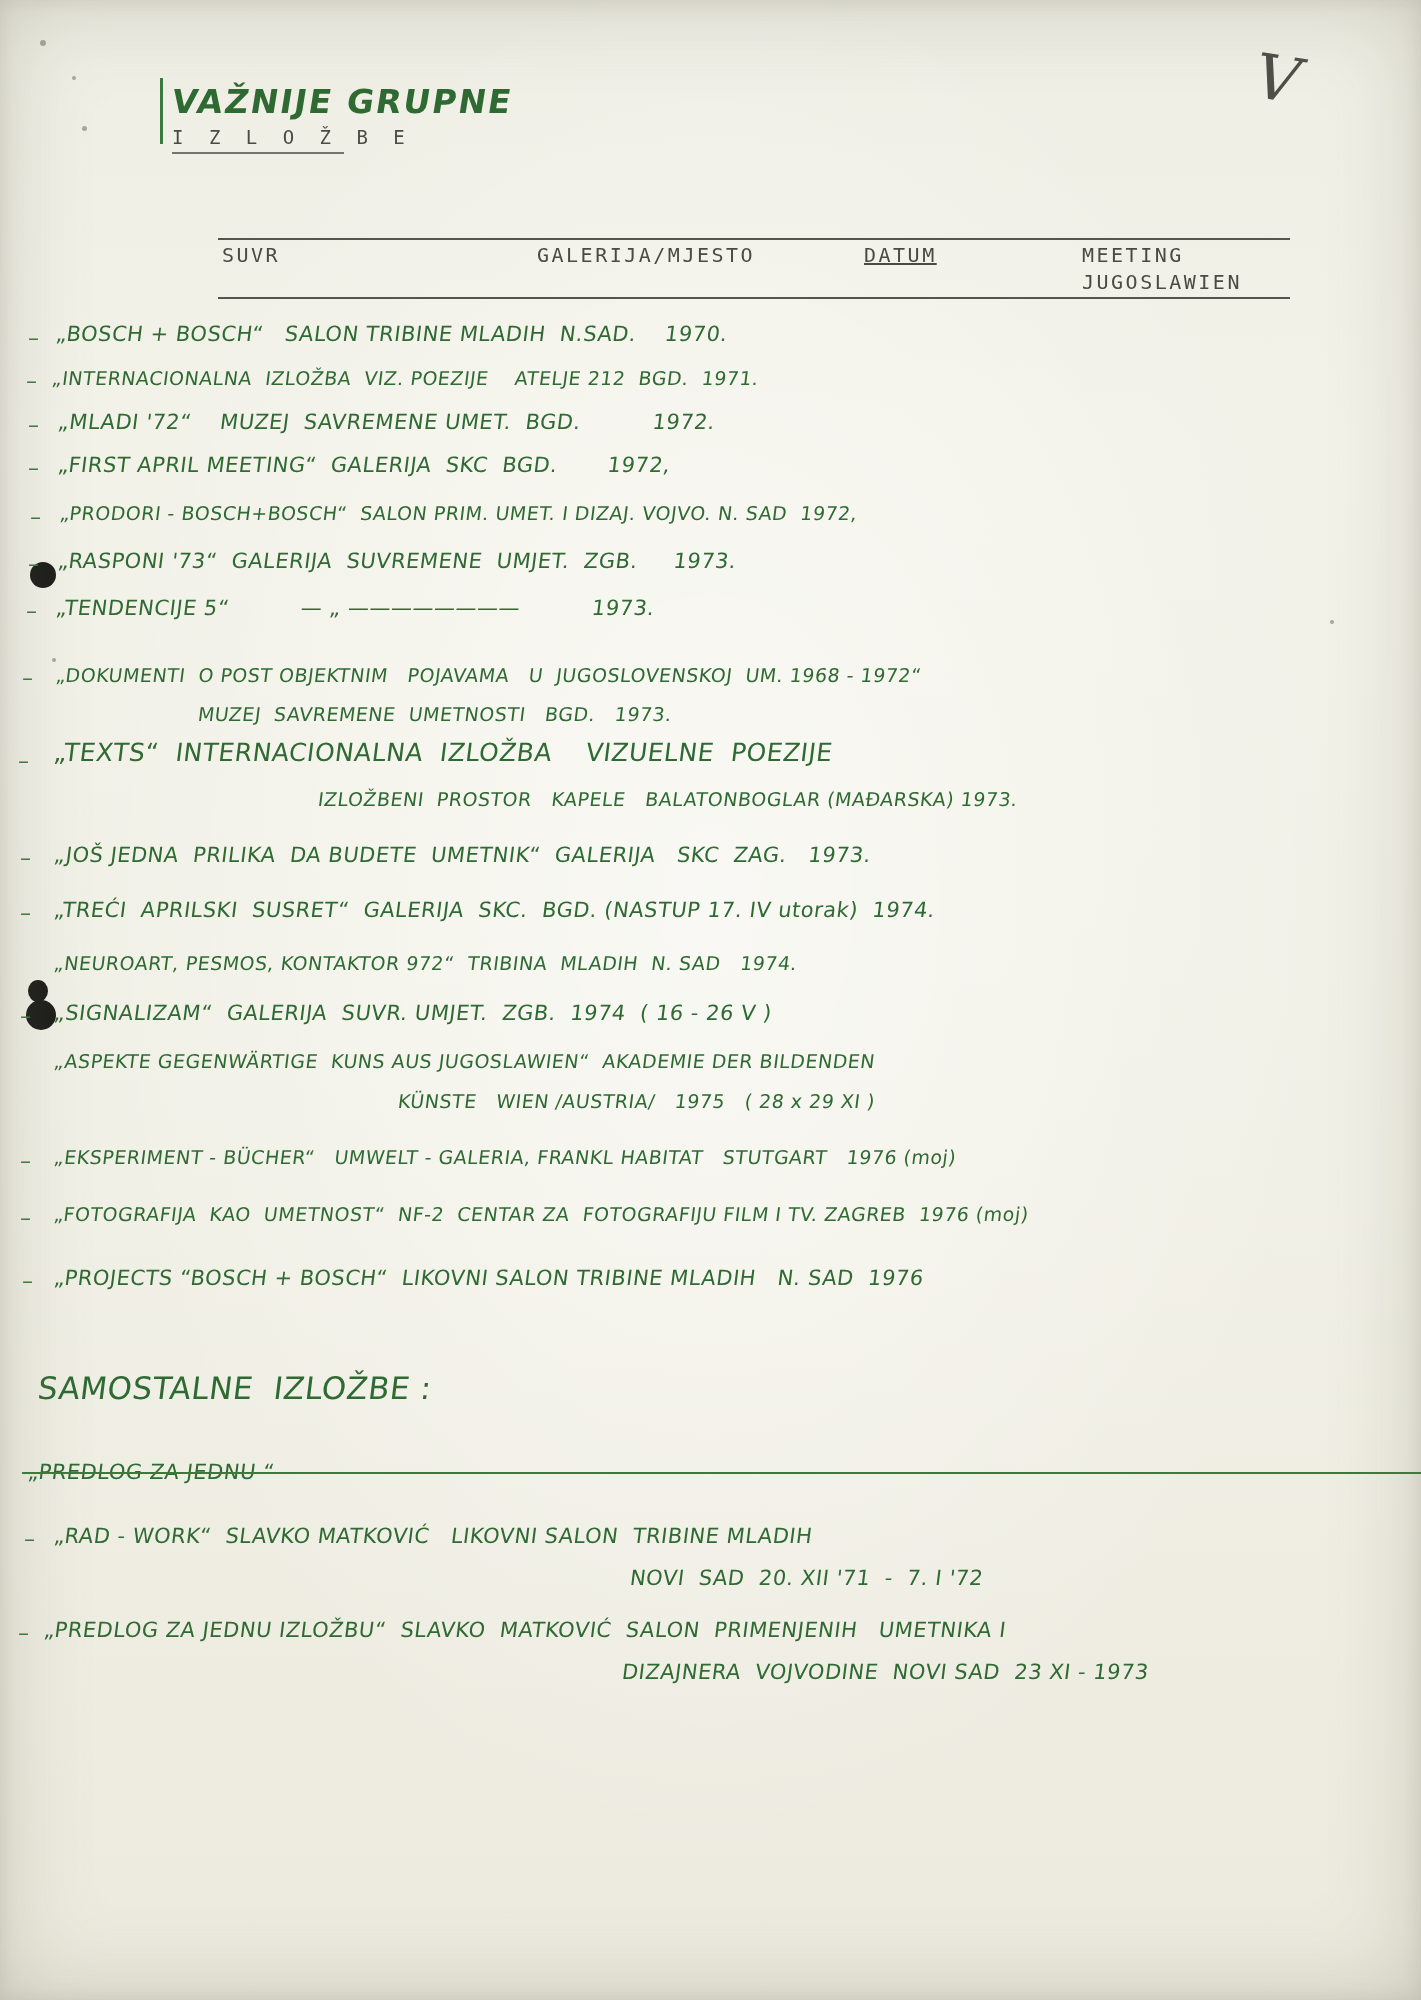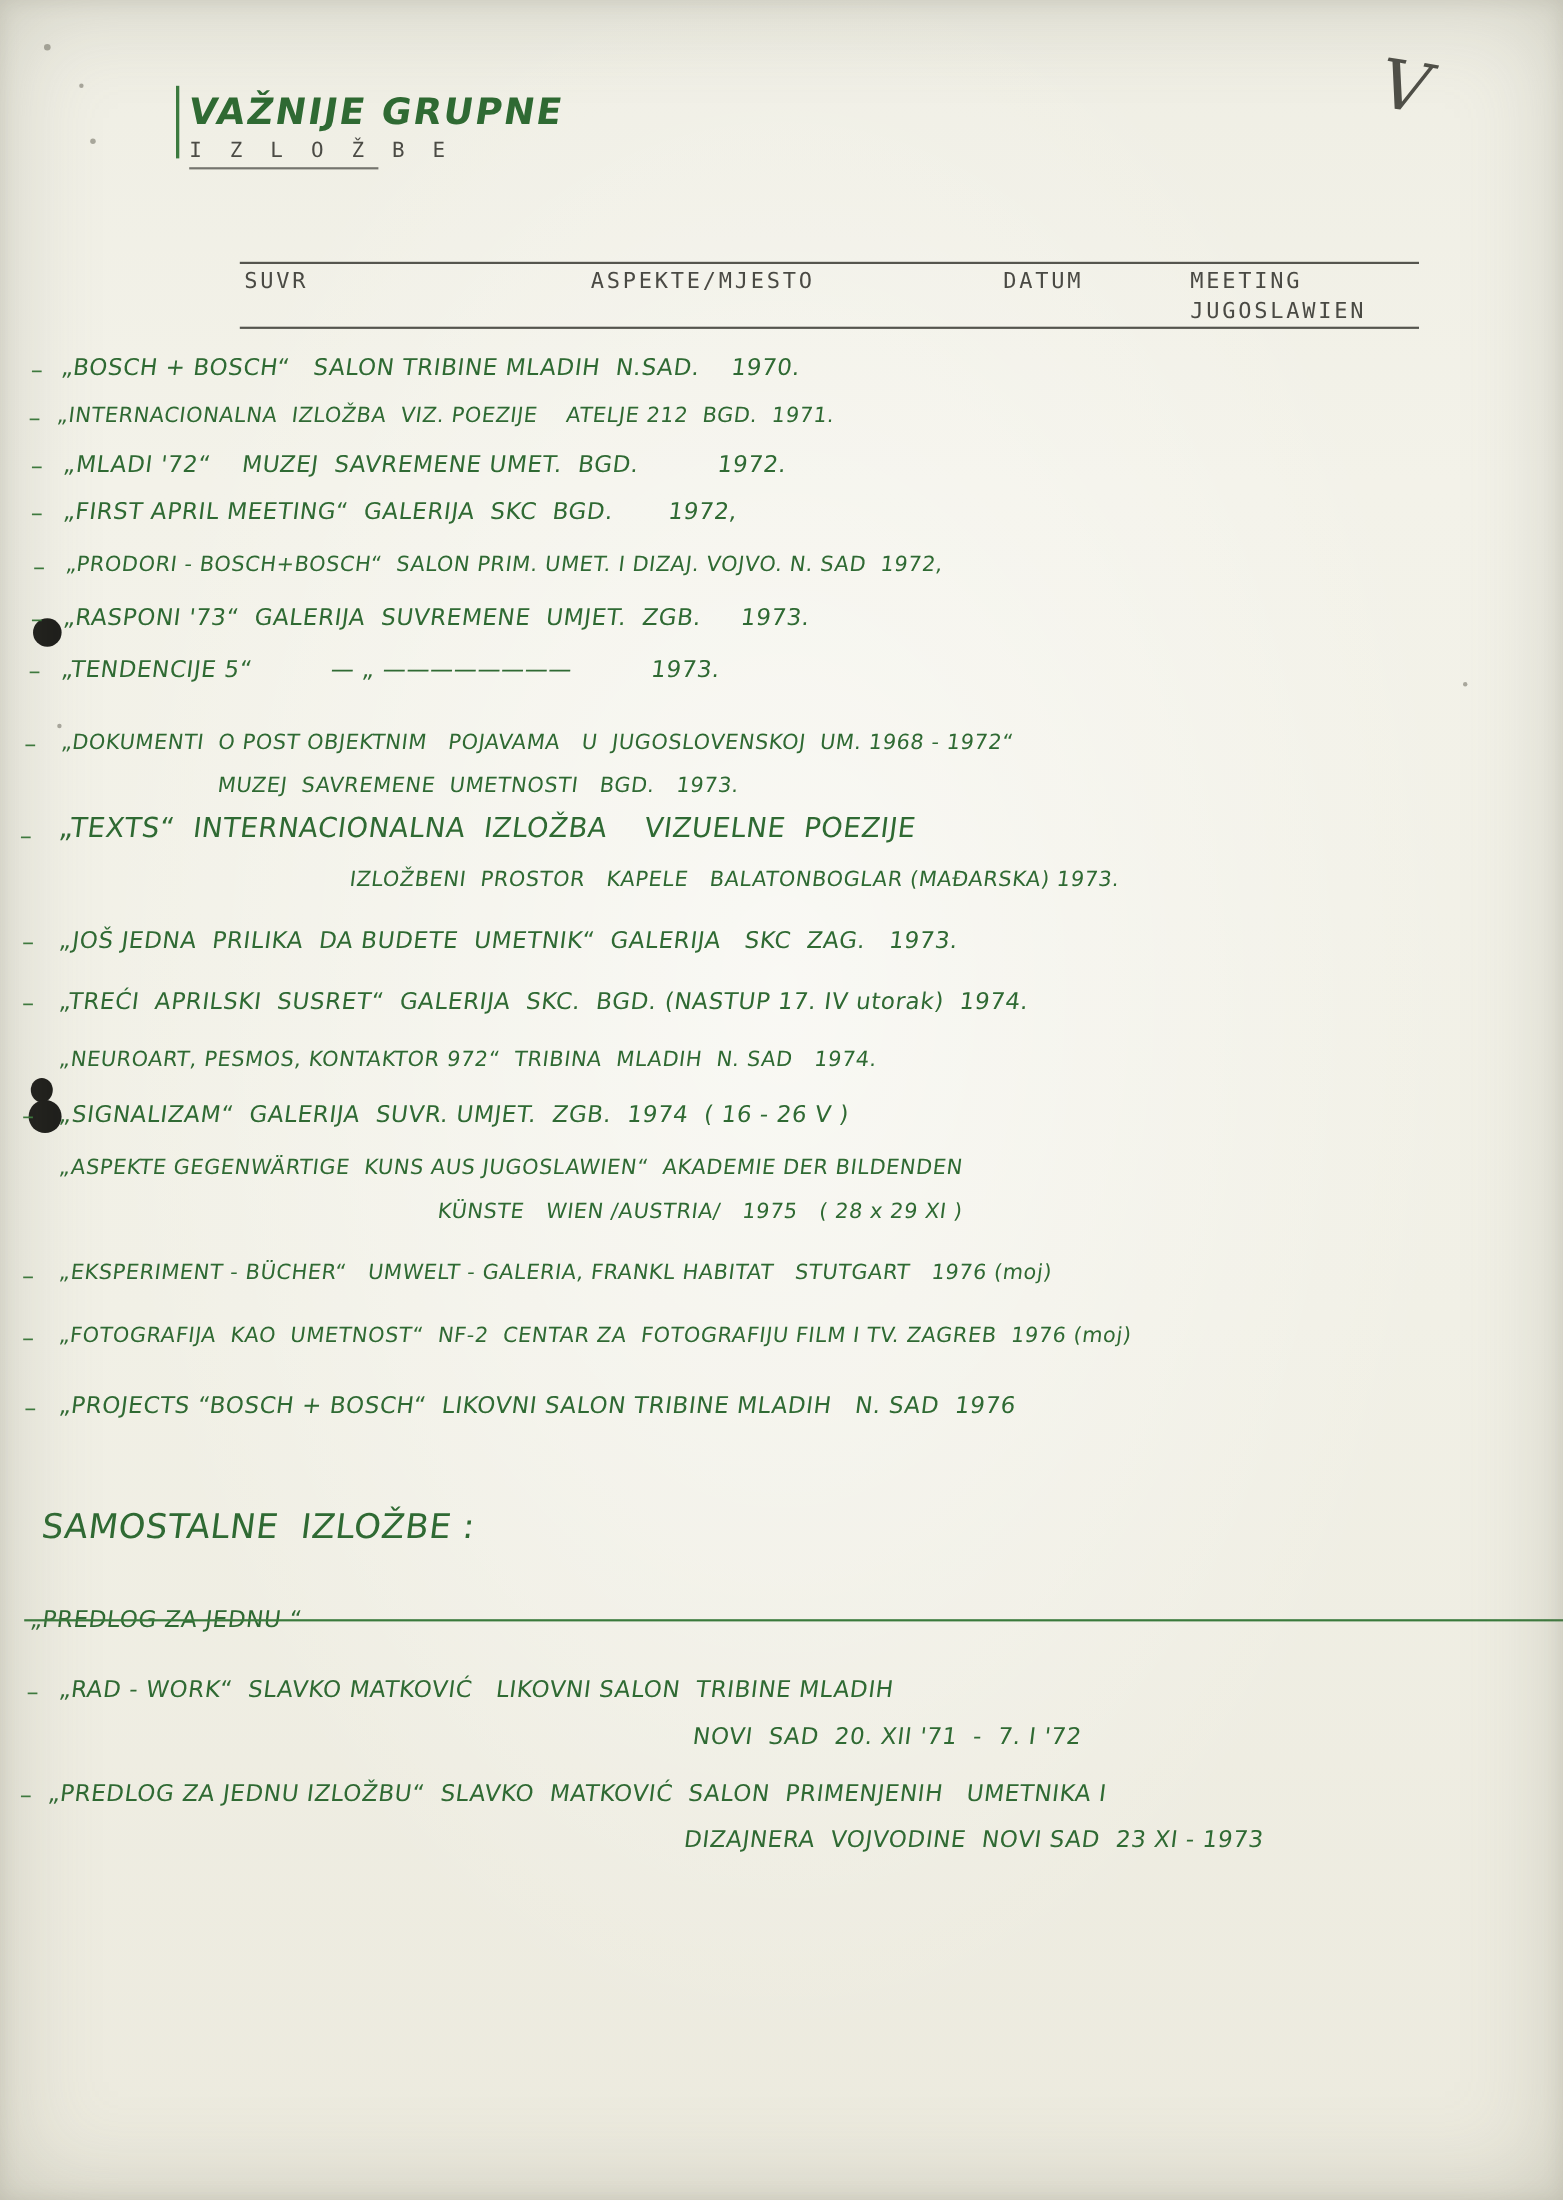--- a/index.html
+++ b/index.html
@@ -91,21 +91,21 @@
   }
   .hdr {
     font-family: "DejaVu Sans Mono", monospace;
     font-size: 20px;
     letter-spacing: 2.5px;
     color: #4a4a44;
     white-space: pre;
   }
   #hdr-naziv { left: 222px; top: 243px; }
   #hdr-galerija { left: 537px; top: 243px; }
-  #hdr-datum { left: 912px; top: 243px; }
+  #hdr-datum { left: 864px; top: 243px; text-decoration: underline; }
   #hdr-kustos { left: 1082px; top: 243px; }
   #hdr-organizator { left: 1082px; top: 270px; }
 
   
   .row { position: absolute; white-space: pre; }
   .dash {
     position: absolute;
     font-size: 22px;
     color: #3a7a3c;
   }
@@ -161,21 +161,21 @@
   <div class="blot" id="blot-3"></div>
 
   <div class="abs" id="title-bar"></div>
   <div class="abs hand" id="title-main">VAŽNIJE GRUPNE</div>
   <div class="abs" id="title-sub">I Z L O Ž B E</div>
   <div class="abs" id="title-sub-underline"></div>
   <div class="abs" id="check-mark">V</div>
 
   <div class="abs" id="header-rule-top"></div>
   <div class="abs hdr" id="hdr-naziv">SUVR</div>
-  <div class="abs hdr" id="hdr-galerija">ASPEKTE/MJESTO</div>
+  <div class="abs hdr" id="hdr-galerija">GALERIJA/MJESTO</div>
   <div class="abs hdr" id="hdr-datum">DATUM</div>
   <div class="abs hdr" id="hdr-kustos">MEETING</div>
   <div class="abs hdr" id="hdr-organizator">JUGOSLAWIEN</div>
   <div class="abs" id="header-rule-bottom"></div>
 
   <div class="dash" style="left:28px;top:325px;">–</div>
   <div class="row hand l1" style="left:56px;top:322px;"><span class="sk">„BOSCH + BOSCH“   SALON TRIBINE MLADIH  N.SAD.    1970.</span></div>
 
   <div class="dash" style="left:26px;top:368px;">–</div>
   <div class="row hand l2" style="left:52px;top:367px;"><span class="sk">„INTERNACIONALNA  IZLOŽBA  VIZ. POEZIJE    ATELJE 212  BGD.  1971.</span></div>

